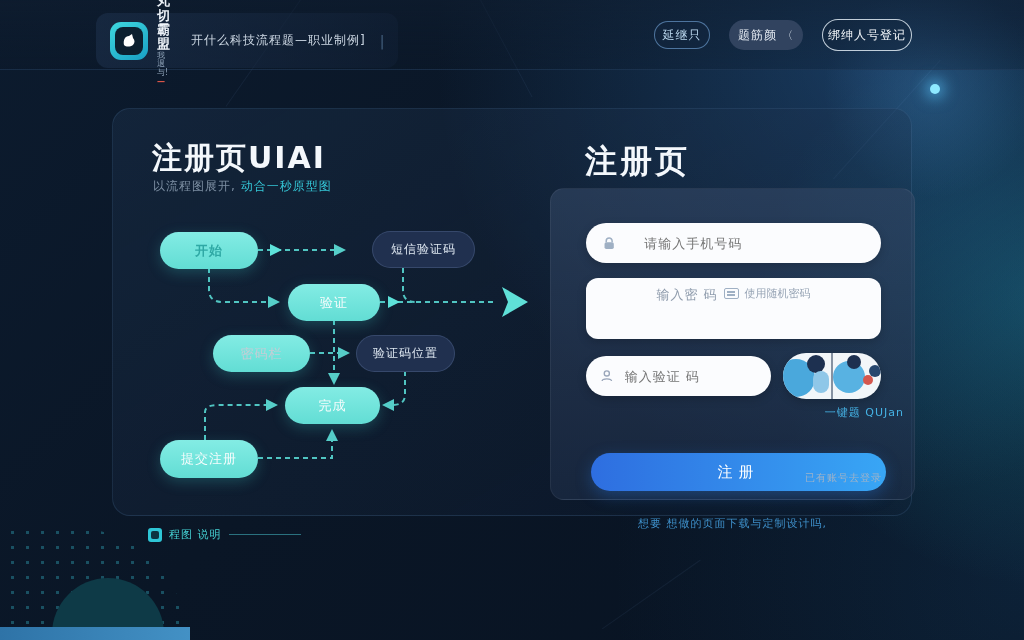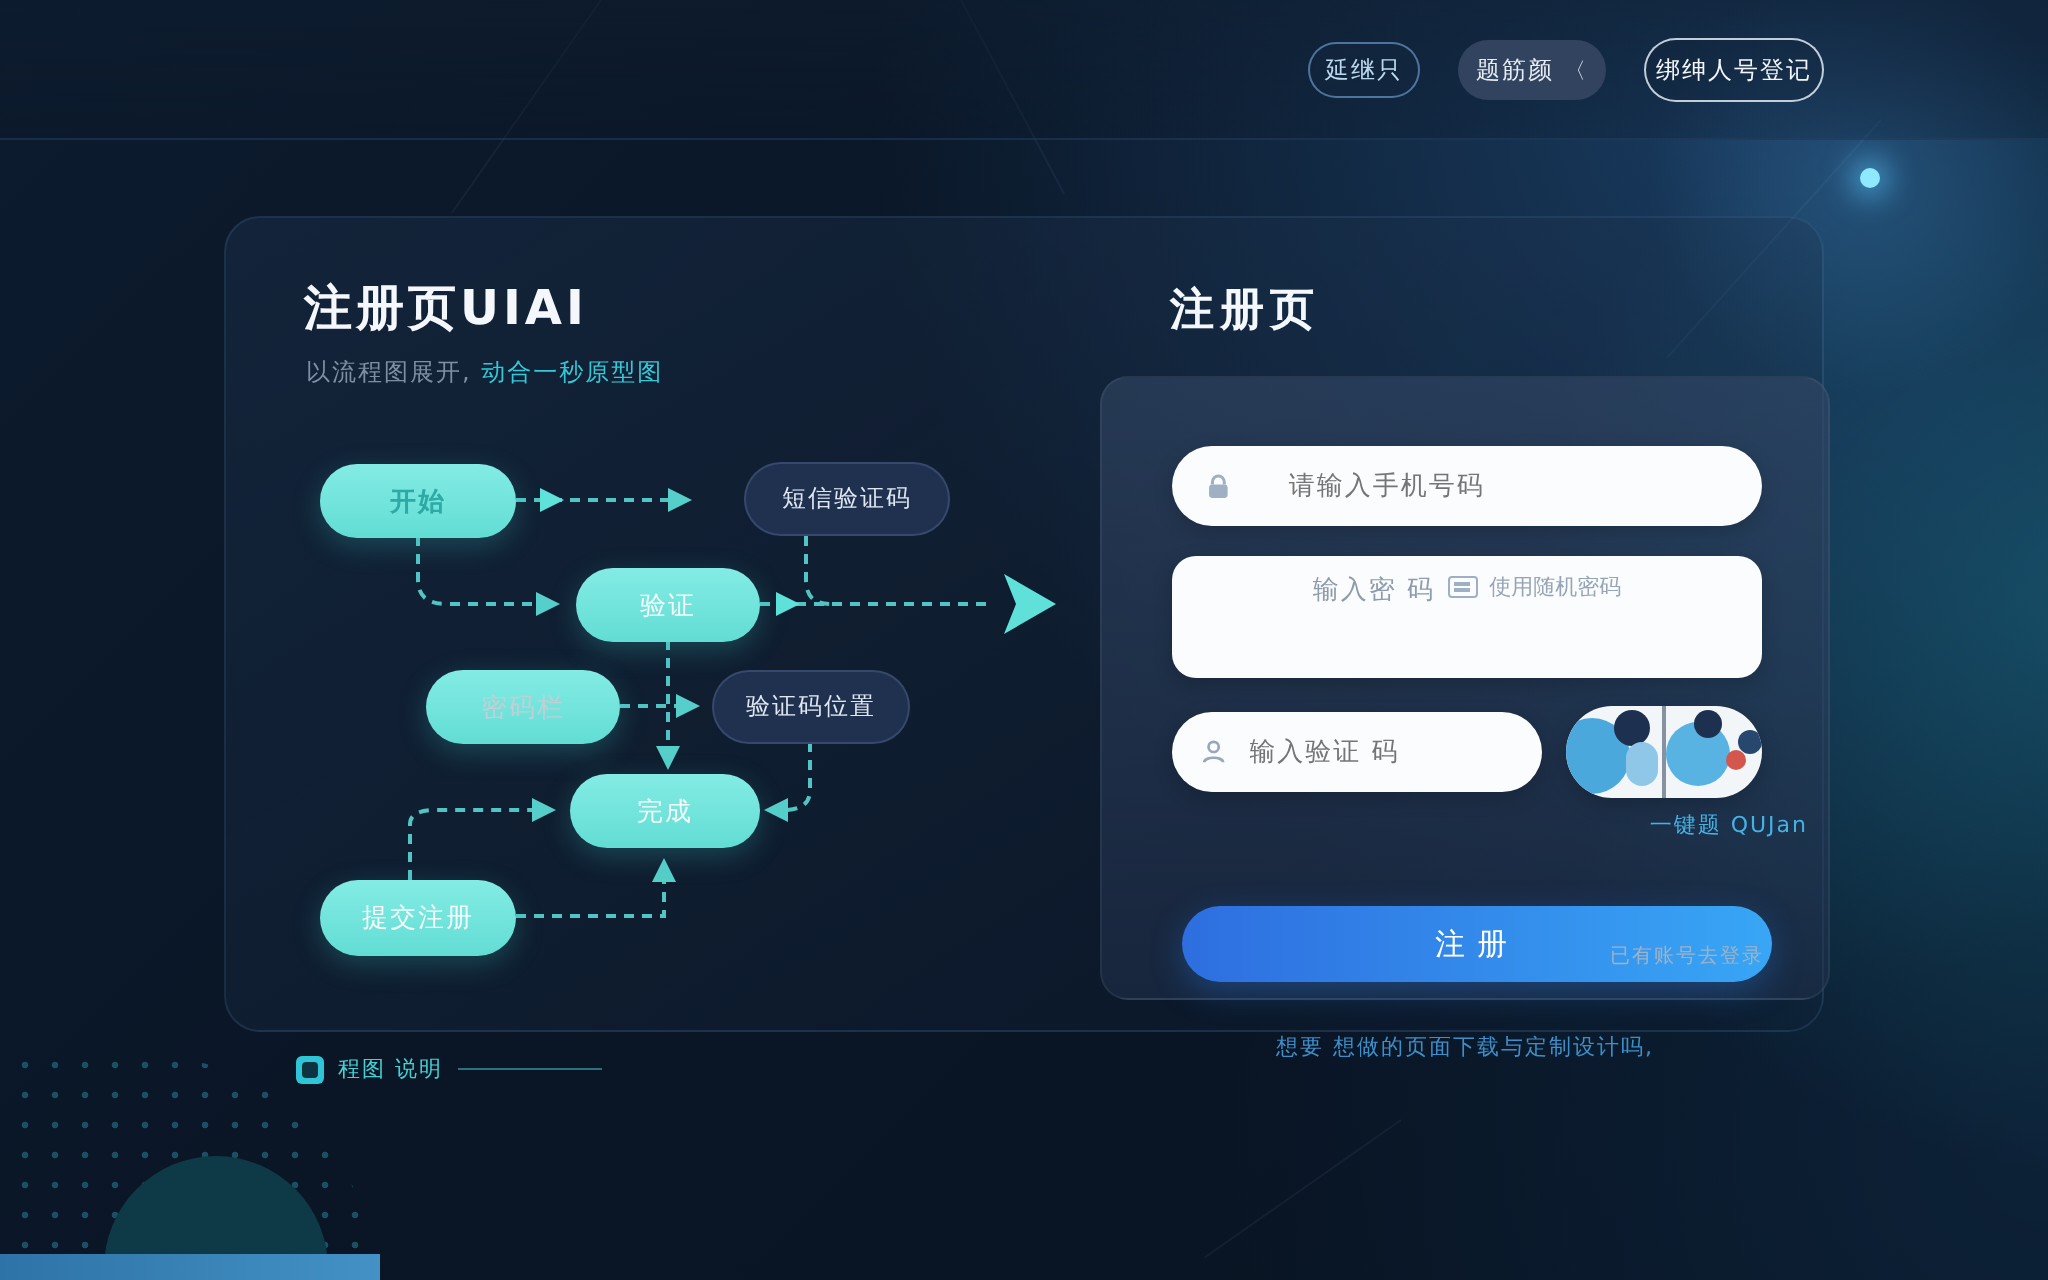--- a/index.html
+++ b/index.html
@@ -44,21 +44,21 @@
   .btn1{width:56px;height:28px;border:1px solid rgba(110,160,210,0.65);color:#bcd9ef;background:rgba(20,40,65,0.3);}
   .btn2{width:74px;height:30px;background:#31435f;color:#e8eef5;gap:5px;}
   .btn2 .chev{font-size:11px;color:#cfd9e4;}
   .btn3{width:90px;height:32px;border:1.5px solid rgba(225,235,245,0.85);color:#f2f6fa;background:rgba(15,30,50,0.25);border-radius:17px;}
 
   
   .mainpanel{position:absolute;left:112px;top:108px;width:800px;height:408px;border-radius:18px;
     background:linear-gradient(150deg,rgba(38,62,92,0.30),rgba(18,32,54,0.22));
     border:1px solid rgba(100,150,200,0.16);}
 
-  .lefttitle{position:absolute;left:152px;top:138px;font-size:24px;font-weight:bold;color:#f4f8fc;letter-spacing:2px;}
+  .lefttitle{position:absolute;left:152px;top:138px;font-size:30px;font-weight:bold;color:#f4f8fc;letter-spacing:2px;}
   .leftsub{position:absolute;left:153px;top:178px;font-size:12px;letter-spacing:1px;}
   .leftsub .g{color:#7d8fa3;}
   .leftsub .c{color:#35c8d8;}
 
   
   .node{position:absolute;display:flex;align-items:center;justify-content:center;
     font-size:13px;letter-spacing:1px;border-radius:19px;}
   .node.cyan{background:linear-gradient(180deg,#83ece4,#62ddd4);color:#f5fcfc;
     box-shadow:0 4px 14px rgba(60,200,195,0.25);}
   .node.dark{background:#20304f;color:#dfe8f2;border:1px solid rgba(130,160,210,0.22);}
@@ -73,21 +73,21 @@
   #node7{left:160px;top:440px;width:98px;height:38px;}
   #flowsvg{position:absolute;left:130px;top:215px;width:420px;height:280px;}
 
   .leftfooter{position:absolute;left:148px;top:527px;display:flex;align-items:center;gap:7px;}
   .lf-icon{width:14px;height:14px;border-radius:3px;background:#2ec6d6;position:relative;}
   .lf-icon:after{content:"";position:absolute;left:3px;top:3px;width:8px;height:8px;border-radius:2px;background:#0d3340;}
   .lf-text{font-size:11px;color:#45d2d4;letter-spacing:1px;}
   .lf-line{width:72px;height:1px;background:rgba(70,190,200,0.55);}
 
   
-  .formtitle{position:absolute;left:585px;top:140px;font-size:22px;font-weight:bold;color:#f4f8fc;letter-spacing:3px;}
+  .formtitle{position:absolute;left:585px;top:140px;font-size:32px;font-weight:bold;color:#f4f8fc;letter-spacing:3px;}
   .formcard{position:absolute;left:550px;top:188px;width:365px;height:312px;border-radius:14px;
     background:linear-gradient(180deg,rgba(52,72,102,0.60),rgba(33,49,76,0.55));
     border:1px solid rgba(255,255,255,0.06);}
   .finput{position:absolute;background:#fbfcfe;display:flex;align-items:center;box-shadow:0 3px 10px rgba(0,0,0,0.18);}
   .input-phone{left:35px;top:34px;width:295px;height:40px;border-radius:20px;padding:0 16px;gap:26px;}
   .input-pass{left:35px;top:89px;width:295px;height:61px;border-radius:12px;flex-direction:row;align-items:flex-start;justify-content:center;padding:8px 16px;gap:6px;}
   .input-code{left:35px;top:167px;width:185px;height:40px;border-radius:20px;padding:0 14px;gap:9px;}
   .ph{font-size:13px;color:#9aa7b8;letter-spacing:1px;border:none;outline:none;background:transparent;width:100%;}
   .pass-l1{font-size:13px;color:#8e9bac;letter-spacing:1px;}
   .pass-l2{display:flex;align-items:center;gap:6px;font-size:11px;color:#97a4b5;}
@@ -110,20 +110,35 @@
   <div class="bgline" style="left:300px;top:0;width:1px;height:130px;transform:rotate(35deg);transform-origin:top;"></div>
   <div class="bgline" style="left:480px;top:0;width:1px;height:110px;transform:rotate(-28deg);transform-origin:top;"></div>
   <div class="bgline" style="left:940px;top:60px;width:1px;height:160px;transform:rotate(42deg);transform-origin:top;"></div>
   <div class="bgline" style="left:700px;top:560px;width:1px;height:120px;transform:rotate(55deg);transform-origin:top;"></div>
   <div class="dotfield"></div>
   <div class="tealcircle"></div>
   <div class="bottomstrip"></div>
   <div class="glowdot"></div>
 
   <div class="header">
+    <div class="brandbox">
+      <div class="logo">
+        <div class="logo-inner">
+          <svg width="18" height="18" viewBox="0 0 18 18">
+              <path d="M4 13 C3 8 5 4 9 4 L12 2 L13 6 C15 8 15 11 13 13 C10 15 6 15 4 13 Z" fill="#ffffff"></path>
+            </svg>
+        </div>
+      </div>
+      <div class="brandtxt">
+        <div class="brandname">丸切霸盟</div>
+        <div class="brandtag"><span>我退与!</span><span class="reddash">—</span></div>
+      </div>
+      <div class="doctitle">开什么科技流程题—职业制例]</div>
+      <div class="hdivider">|</div>
+    </div>
     <div class="hbtns">
       <div class="pillbtn btn1">延继只</div>
       <div class="pillbtn btn2">
         <span>题筋颜</span>
         <span class="chev">〈</span>
       </div>
       <div class="pillbtn btn3">绑绅人号登记</div>
     </div>
   </div>
 

